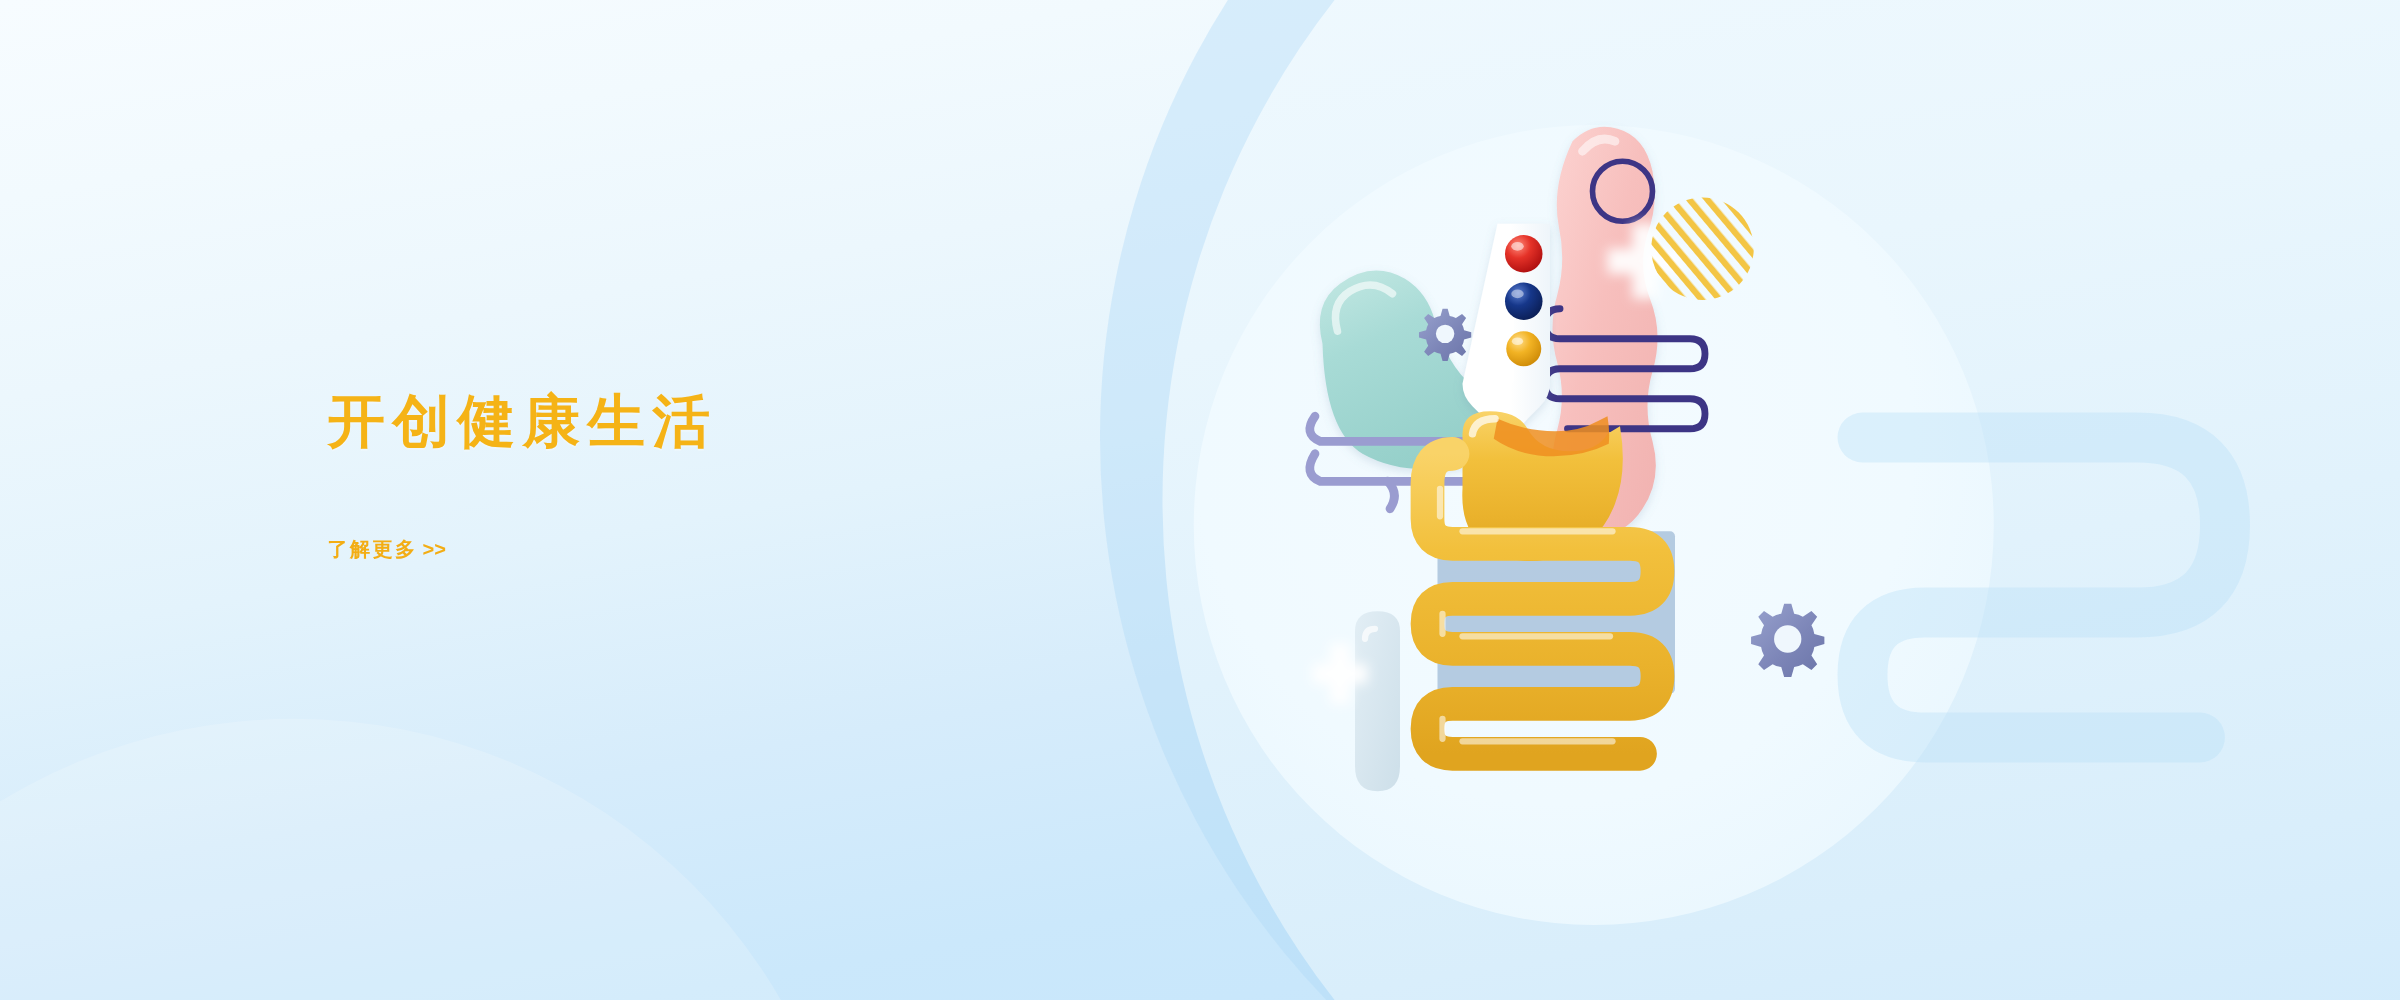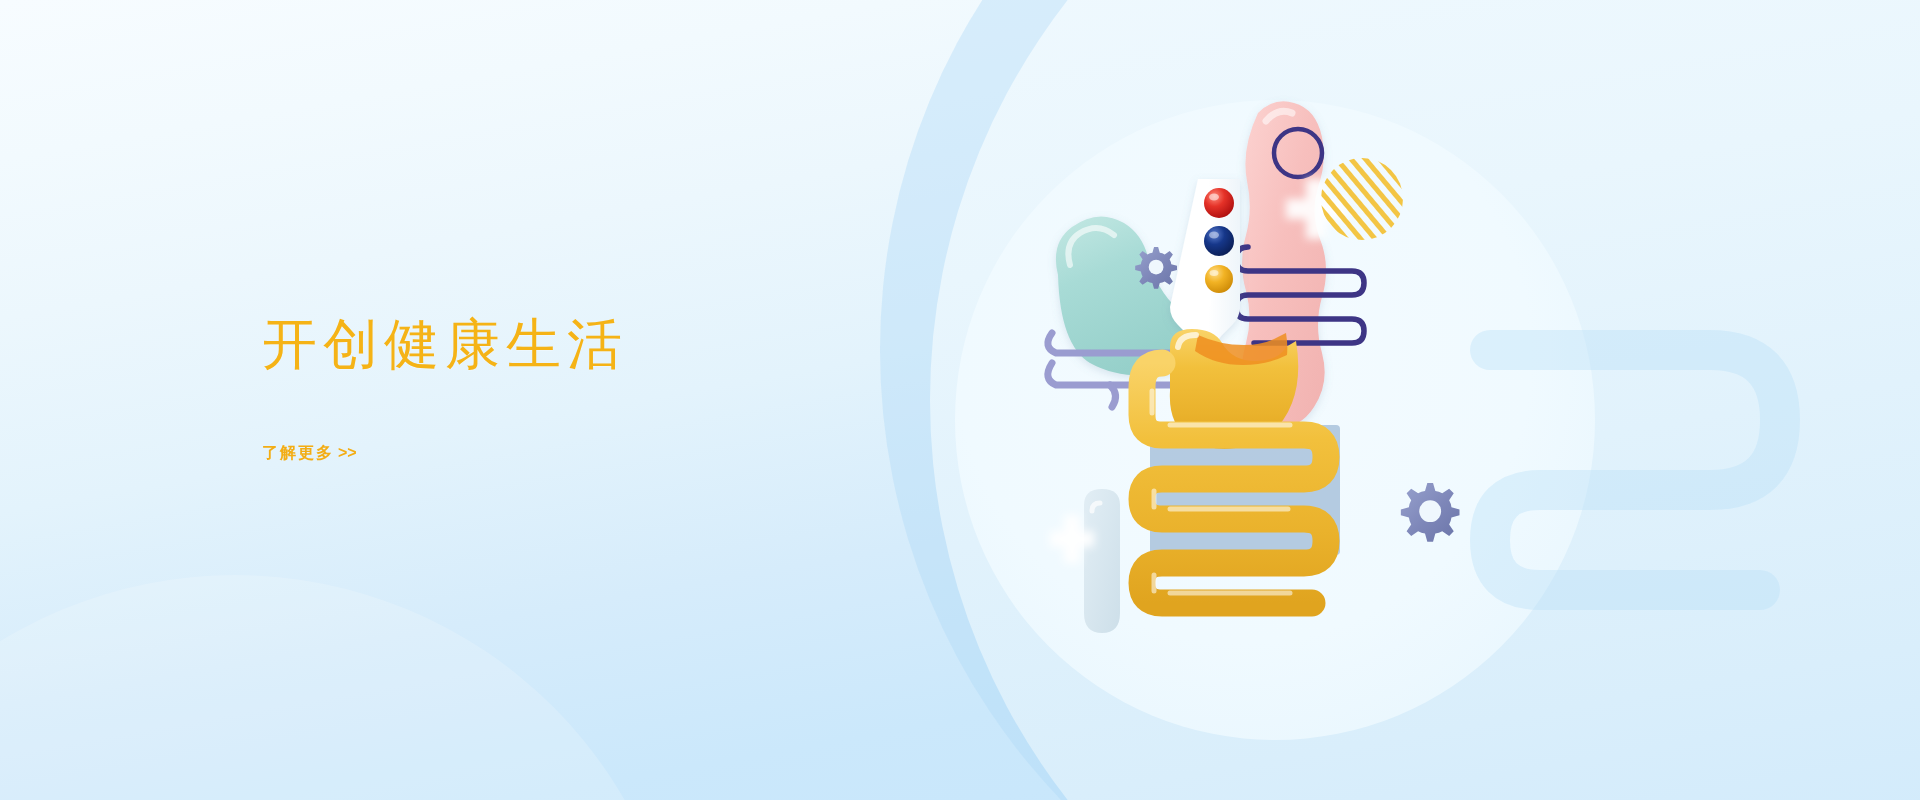--- a/index.html
+++ b/index.html
@@ -84,23 +84,23 @@
   .watermark svg { width: 100%; height: 100%; display: block; }
 
   
   .copy {
     position: absolute;
     left: 262px;
     top: 305px;
     z-index: 12;
   }
   .headline {
-    font-size: 55px;
+    font-size: 46px;
     line-height: 1.42;
-    font-weight: 400;
+    font-weight: 700;
     color: #f5b316;
     letter-spacing: 6px;
     white-space: nowrap;
     text-shadow: 0 1px 0 rgba(255,255,255,0.25);
   }
   .more-link {
     display: inline-block;
     margin-top: 60px;
     font-size: 16px;
     font-weight: 700;

